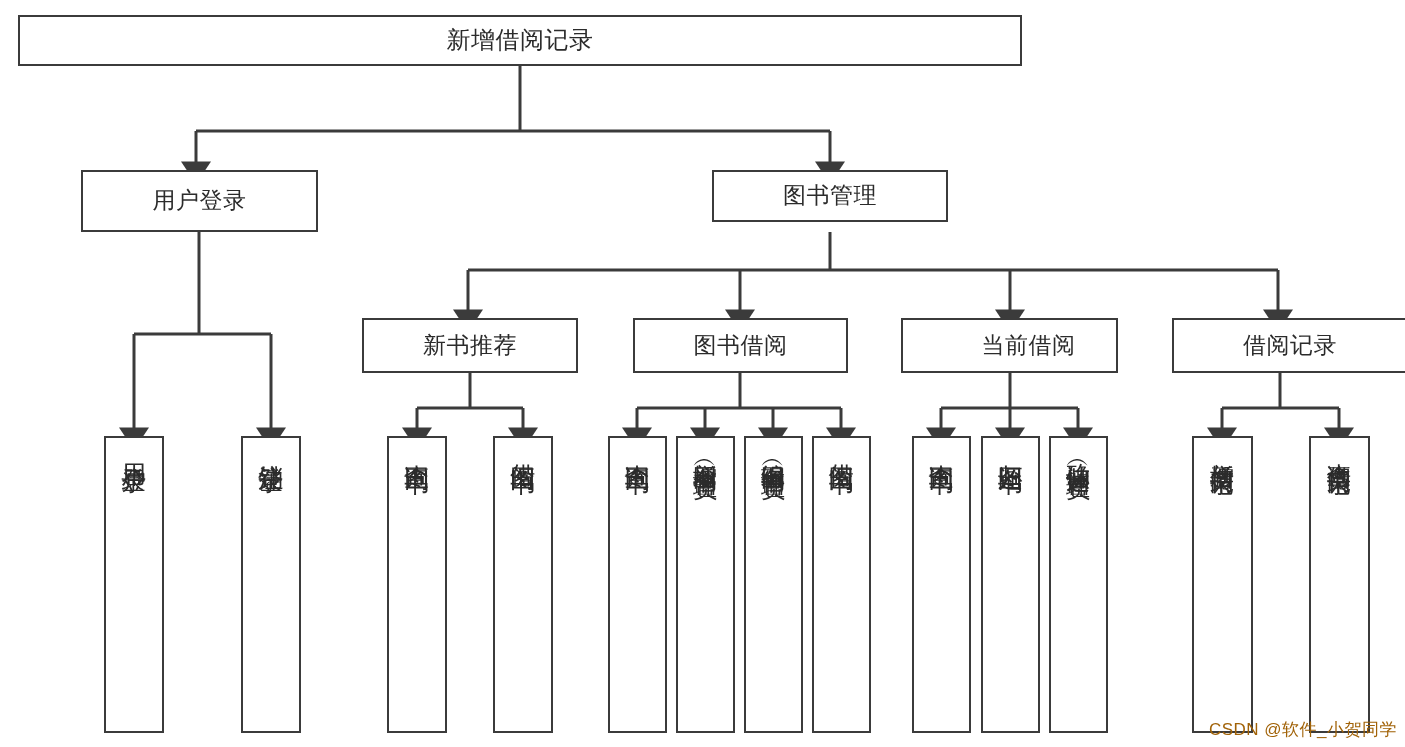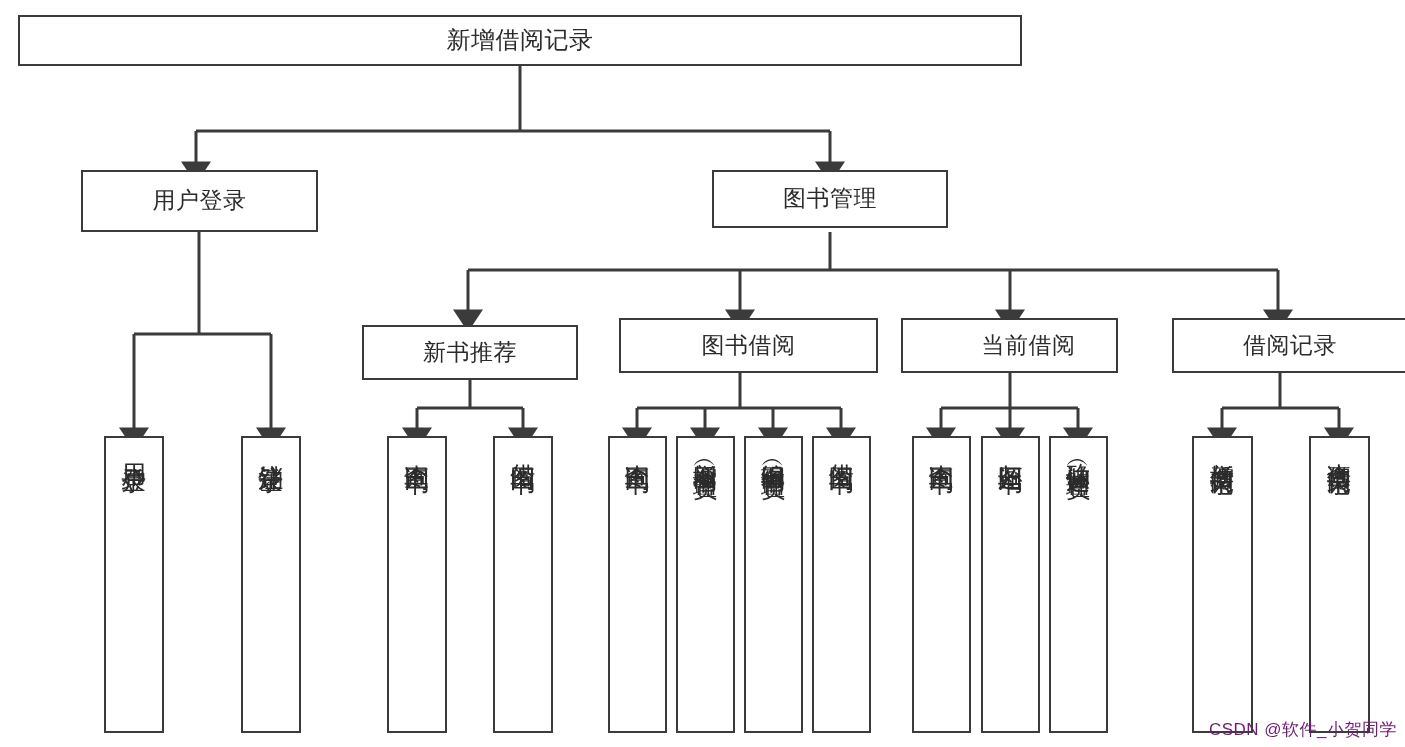--- a/index.html
+++ b/index.html
@@ -60,21 +60,21 @@
     white-space: nowrap;
   }
   .node.vert.tall .lbl {
     font-size: 24px;
   }
   .watermark {
     position: absolute;
     right: 8px;
     bottom: 6px;
     font-size: 17px;
-    color: #701a75;
+    color: #a16207;
     letter-spacing: 0.5px;
     white-space: nowrap;
   }
 </style>
 </head>
 <body>
 
 <div id="canvas">
 
   <svg id="wires" viewBox="0 0 1405 747">
@@ -127,28 +127,28 @@
     </g>
   </svg>
 
   <div class="node root horiz" style="left:18px; top:15px; width:1004px; height:51px;">
     <span class="lbl">新增借阅记录</span>
   </div>
 
   <div class="node horiz" style="left:81px; top:170px; width:237px; height:62px;">
     <span class="lbl">用户登录</span>
   </div>
-  <div class="node horiz" style="left:712px; top:170px; width:236px; height:58px;">
+  <div class="node horiz" style="left:712px; top:170px; width:236px; height:52px;">
     <span class="lbl">图书管理</span>
   </div>
 
-  <div class="node horiz" style="left:362px; top:318px; width:216px; height:55px;margin-top:7px;">
+  <div class="node horiz" style="left:362px; top:318px; width:216px; height:55px;">
     <span class="lbl">新书推荐</span>
   </div>
-  <div class="node horiz" style="left:619px; top:318px; width:259px; height:55px;">
+  <div class="node horiz" style="left:633px; top:318px; width:215px; height:55px;">
     <span class="lbl">图书借阅</span>
   </div>
   <div class="node horiz" style="left:901px; top:318px; width:217px; height:55px;padding-left:38px;">
     <span class="lbl">当前借阅</span>
   </div>
   <div class="node horiz" style="left:1172px; top:318px; width:236px; height:55px;">
     <span class="lbl">借阅记录</span>
   </div>
 
   <div class="node vert" style="left:104px; top:436px; width:60px; height:297px;">

